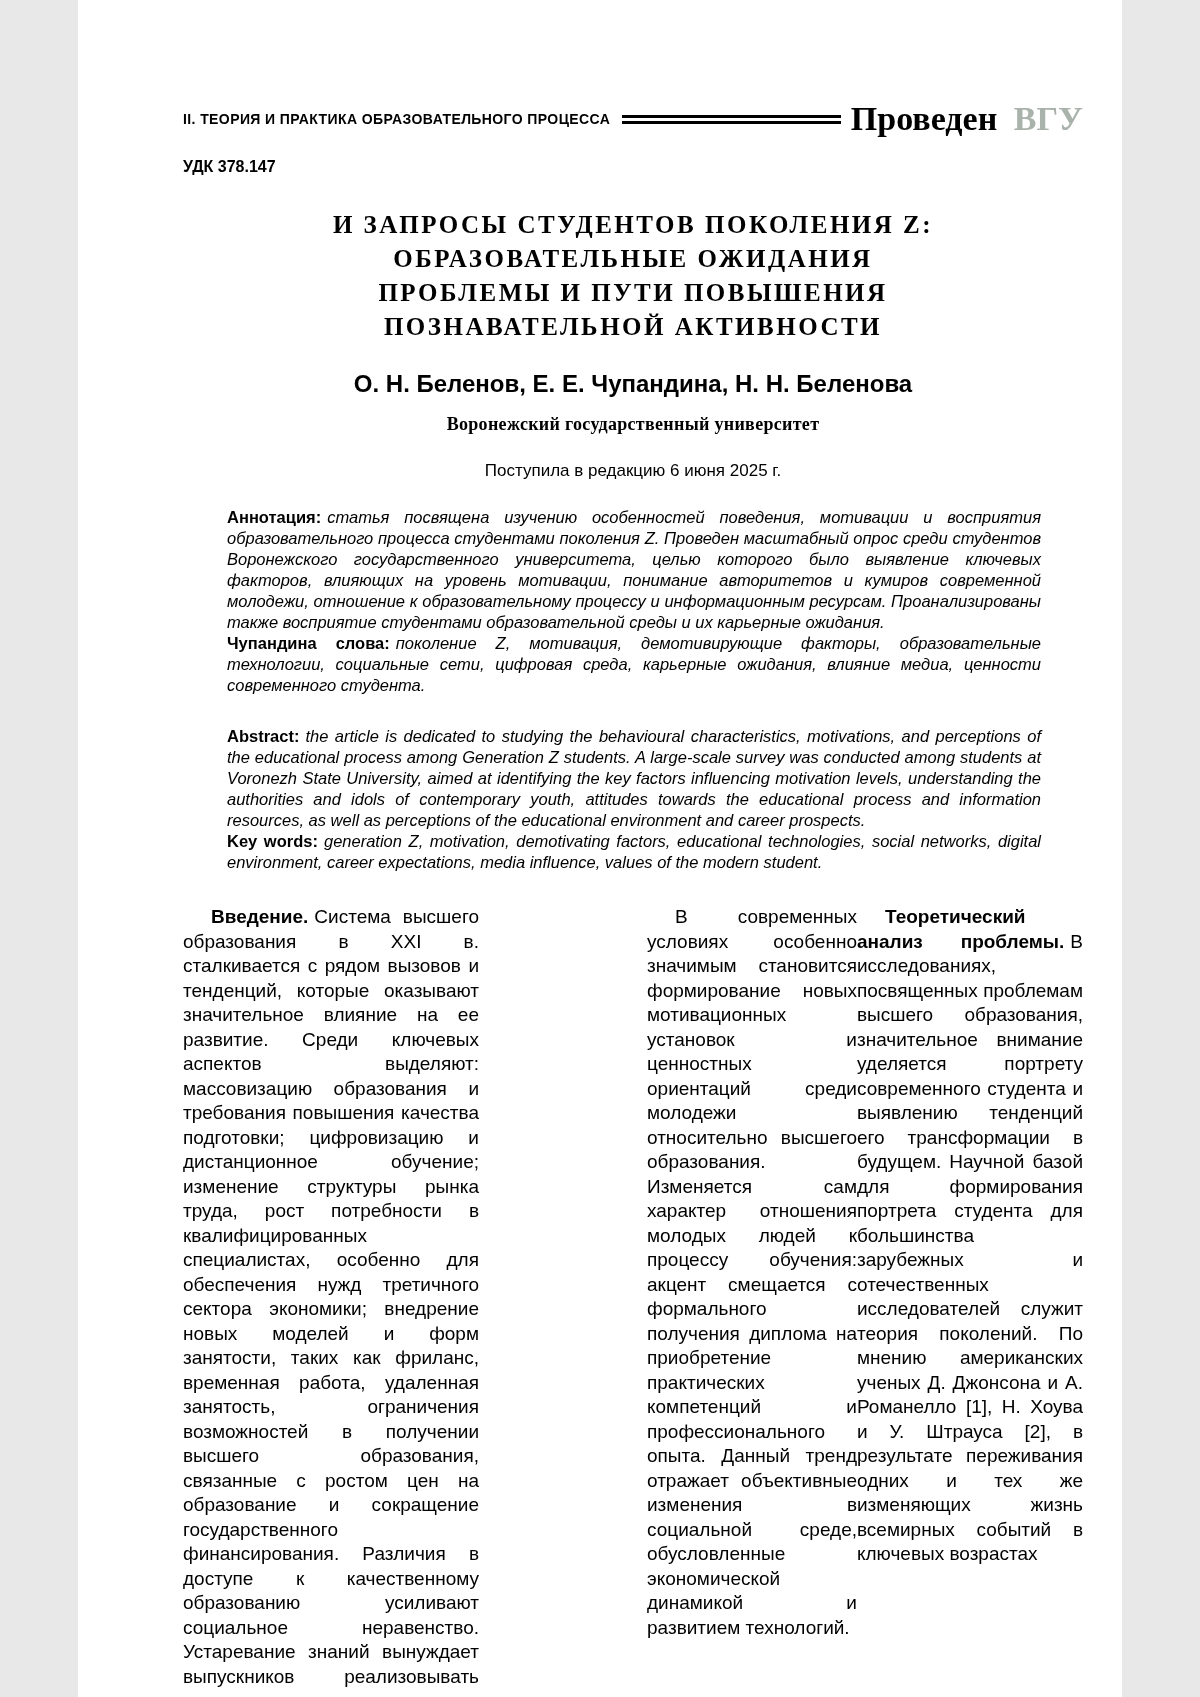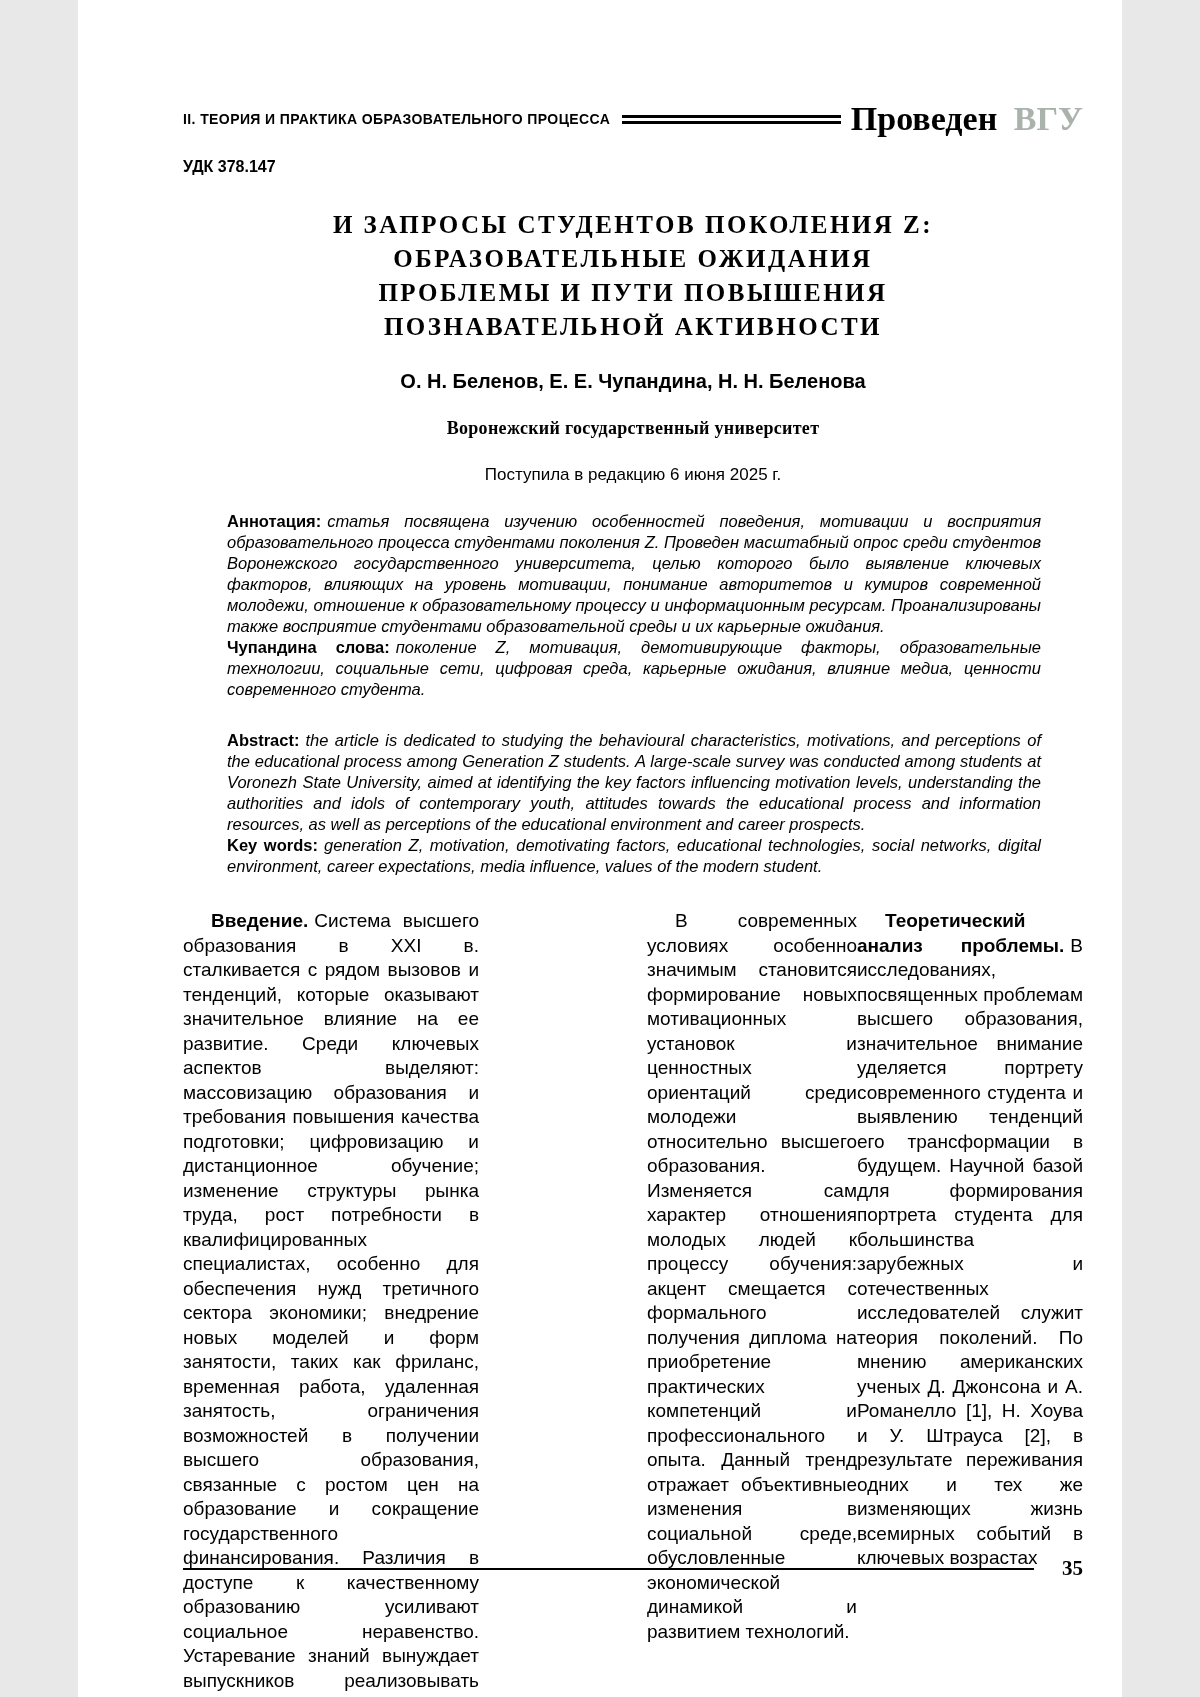--- a/index.html
+++ b/index.html
@@ -35,21 +35,21 @@
 
   .udc{font-size:16px;font-weight:700;margin-bottom:32px;margin-top:16px;}
 
   .title{
     text-align:center;
     font-family:"Liberation Serif",serif;
     font-weight:700;font-size:25px;line-height:34px;
     letter-spacing:2.5px;
     margin-bottom:26px;
   }
-  .authors{text-align:center;font-size:20px;font-weight:700;margin-bottom:25px;}
+  .authors{text-align:center;font-size:24px;font-weight:700;margin-bottom:16px;}
   .affiliation{
     text-align:center;font-size:18px;font-weight:700;
     font-family:"Liberation Serif",serif;letter-spacing:0.3px;
     margin-bottom:26px;
   }
   .received{text-align:center;font-size:17px;margin-bottom:26px;}
 
   .abs-block{margin:0 42px 14px 44px;}
   .abs-para{
     text-align:justify;font-style:italic;
@@ -147,17 +147,13 @@
       <div class="col">
         <p class="para">В современных условиях особенно значимым становится формирование новых мотивационных установок и ценностных ориентаций среди молодежи относительно высшего образования. Изменяется сам характер отношения молодых людей к процессу обучения: акцент смещается с формального получения диплома на приобретение практических компетенций и профессионального опыта. Данный тренд отражает объективные изменения в социальной среде, обусловленные экономической динамикой и развитием технологий.</p>
         <p class="para">
           <span class="lead">Теоретический анализ проблемы.</span><span>В исследованиях, посвященных проблемам высшего образования, значительное внимание уделяется портрету современного студента и выявлению тенденций его трансформации в будущем. Научной базой для формирования портрета студента для большинства зарубежных и отечественных исследователей служит теория поколений. По мнению американских ученых Д. Джонсона и А. Романелло [1], Н. Хоува и У. Штрауса [2], в результате переживания одних и тех же изменяющих жизнь всемирных событий в ключевых возрастах</span>
         </p>
       </div>
 
     </div>
   </div>
 
-  <div class="footer">
-    <span class="footer-line"></span>
-    <span class="page-num">35</span>
-  </div>
 </div>
 
 </body></html>

